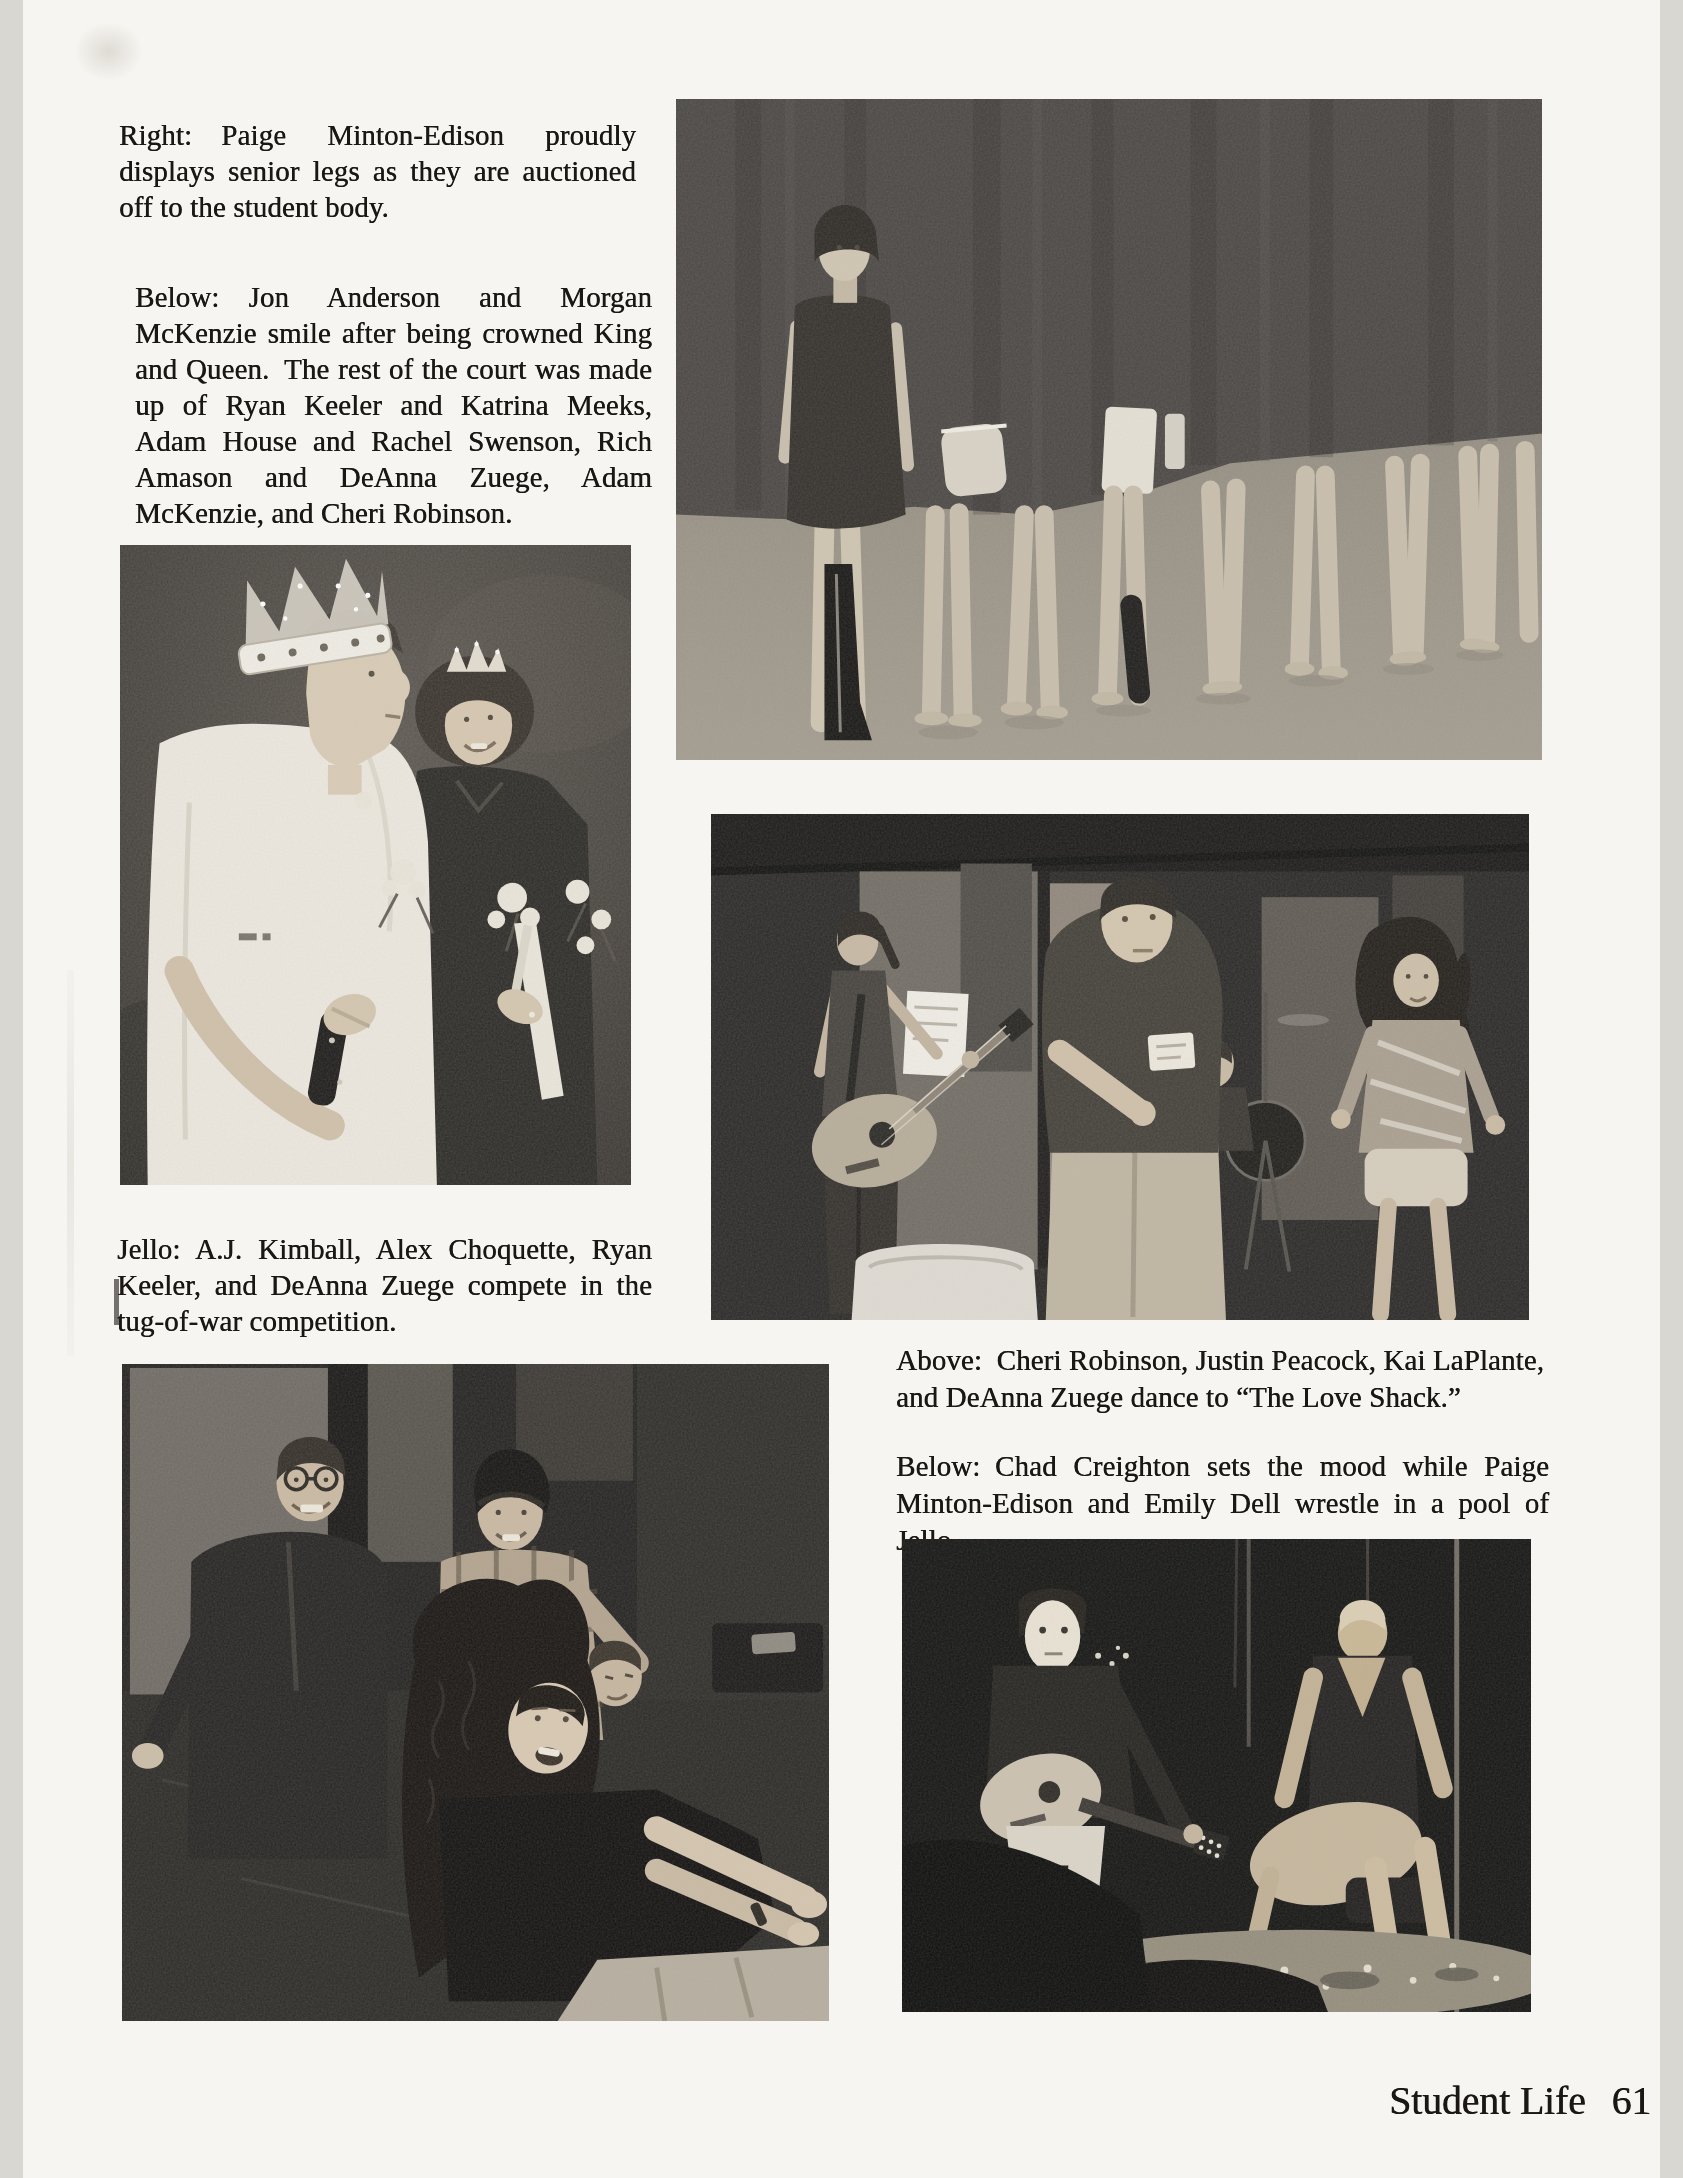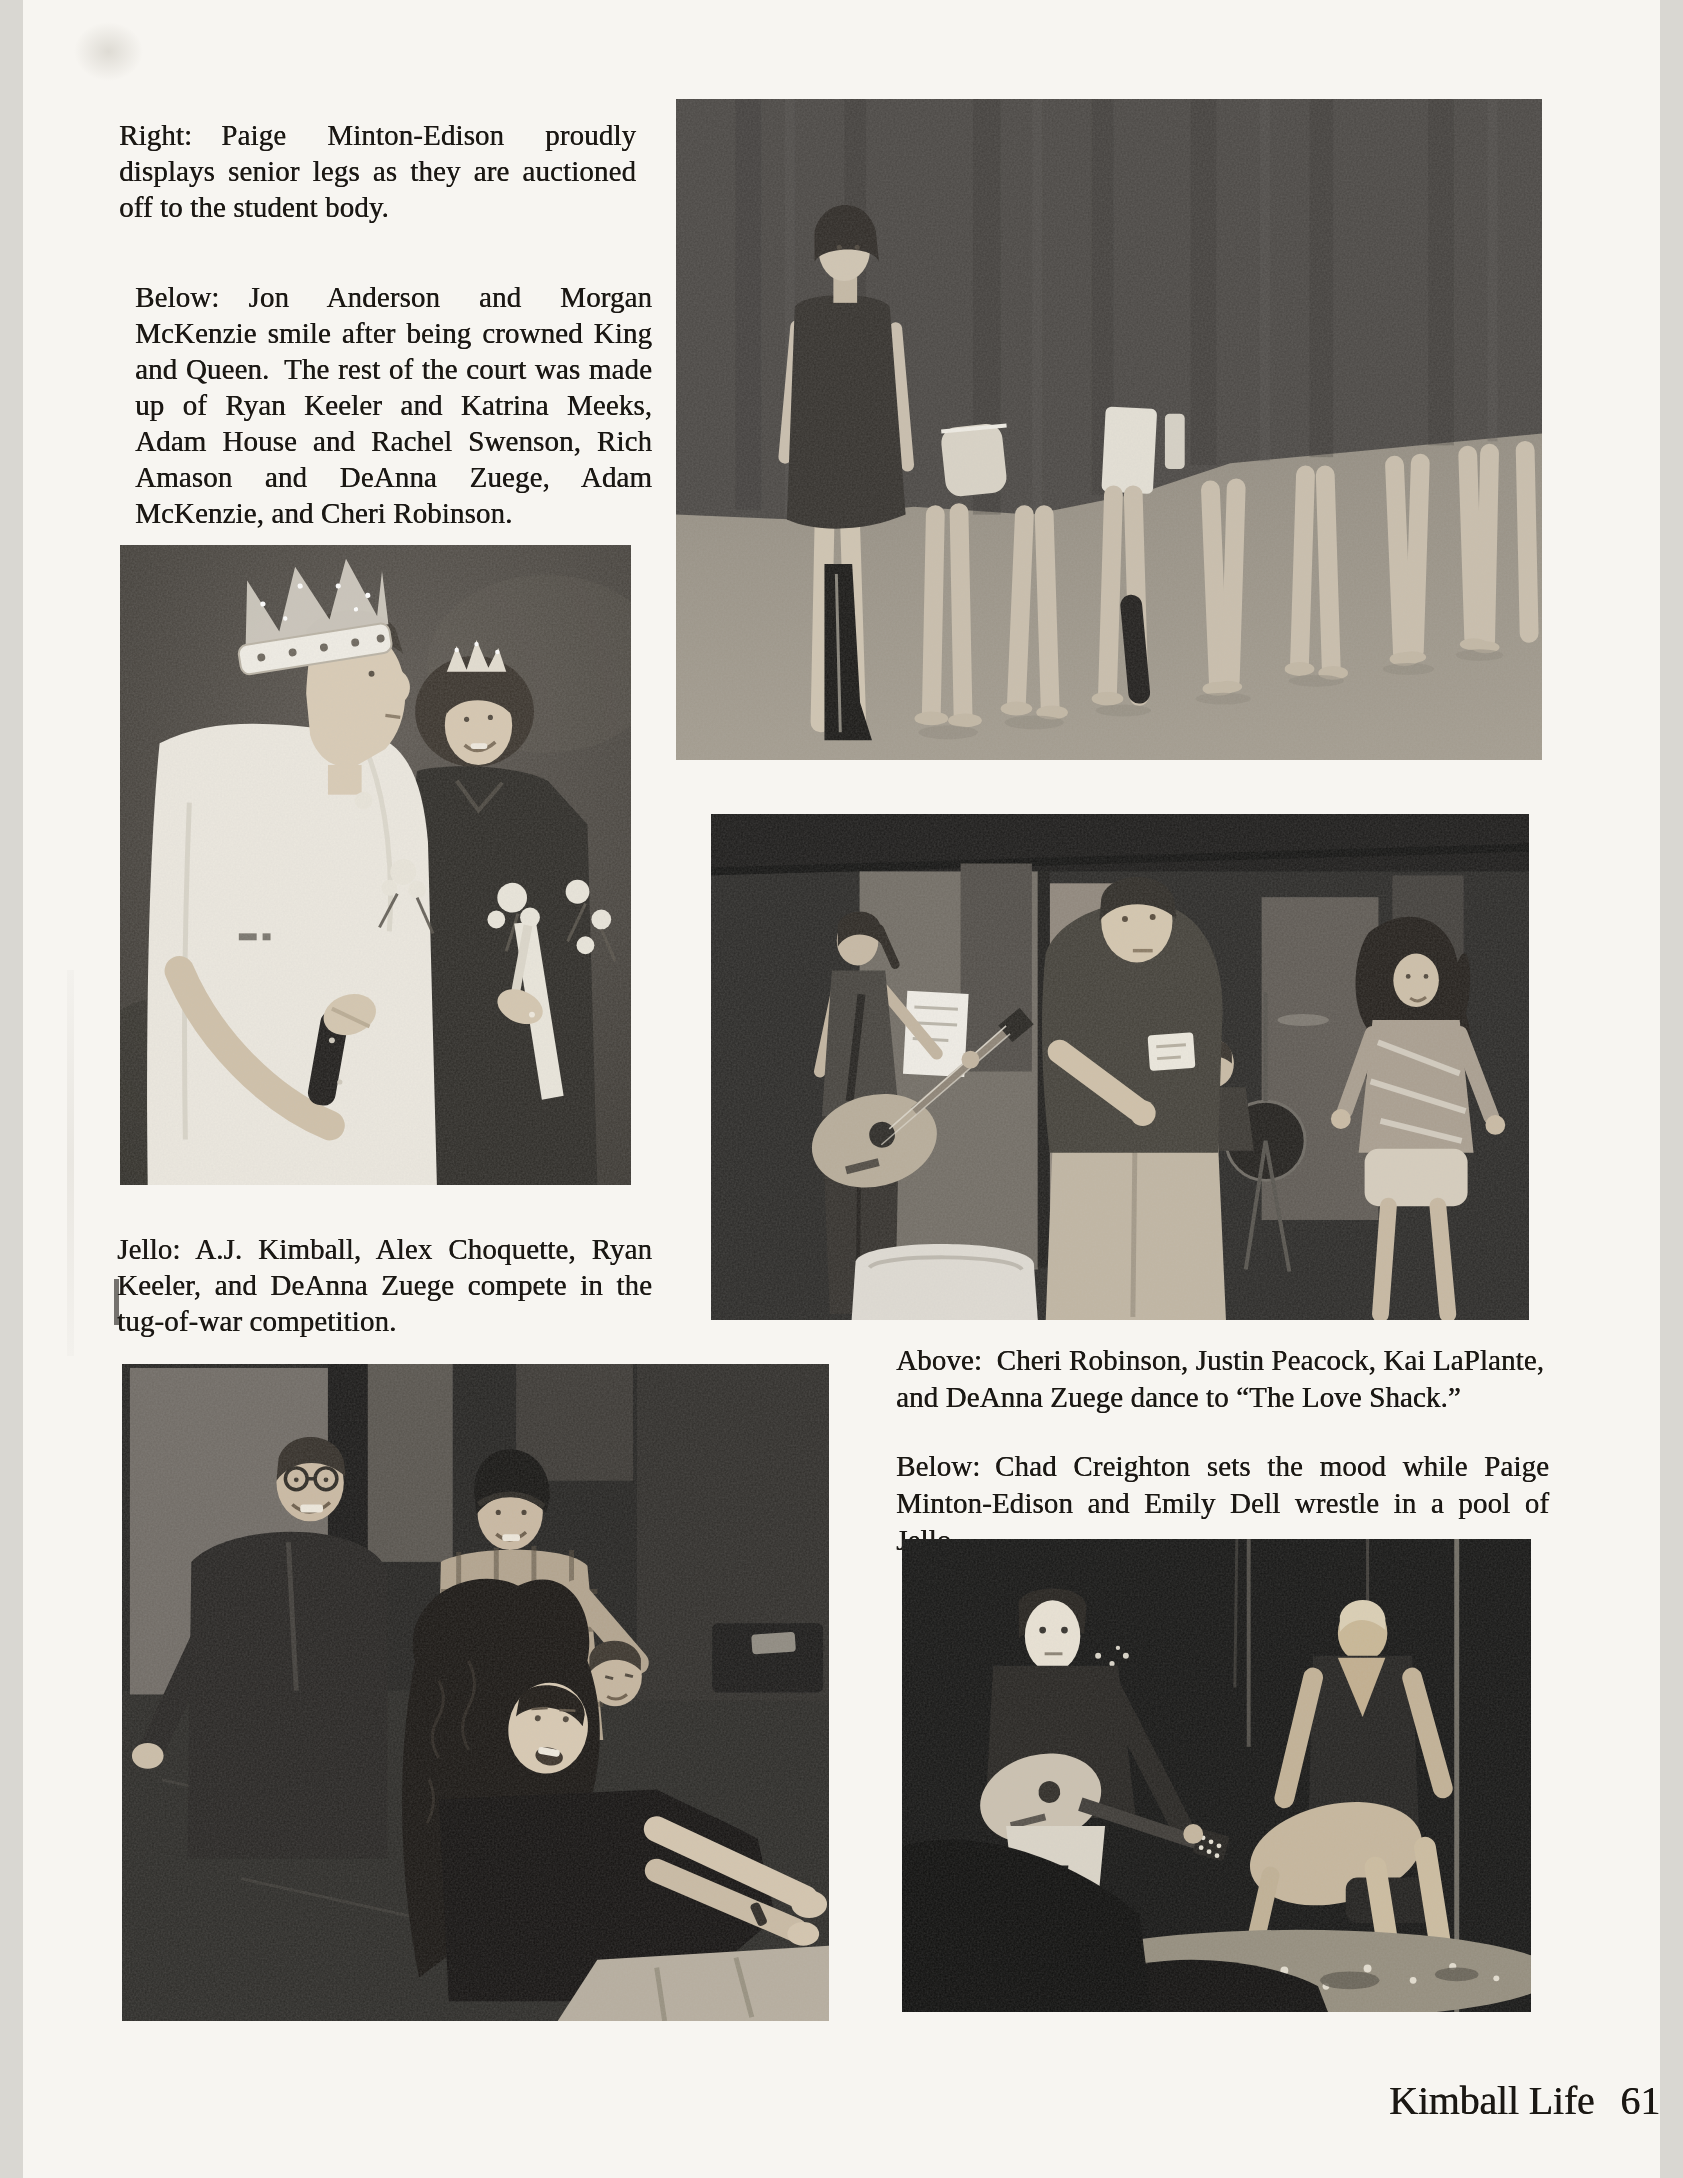--- a/index.html
+++ b/index.html
@@ -488,17 +488,17 @@
           <ellipse cx="452" cy="446" rx="30" ry="9"></ellipse>
         <ellipse cx="560" cy="440" rx="22" ry="7"></ellipse>
       </g>
       <path d="M240 430 C300 418 380 430 420 452 L430 478 L230 478 Z" fill="#11100f"></path>
       <path d="M0 310 C80 288 180 328 240 380 L252 478 L0 478 Z" fill="#0e0e0d"></path>
       <rect width="635" height="478" filter="url(#grainF)" opacity=".3"></rect>
     </svg>
   </div>
 
   <div class="footer">
-    <span>Kimball Life</span><span class="num">61</span>
+    <span>Student Life</span><span class="num">61</span>
   </div>
 
 </div>
 
 
 </body></html>

